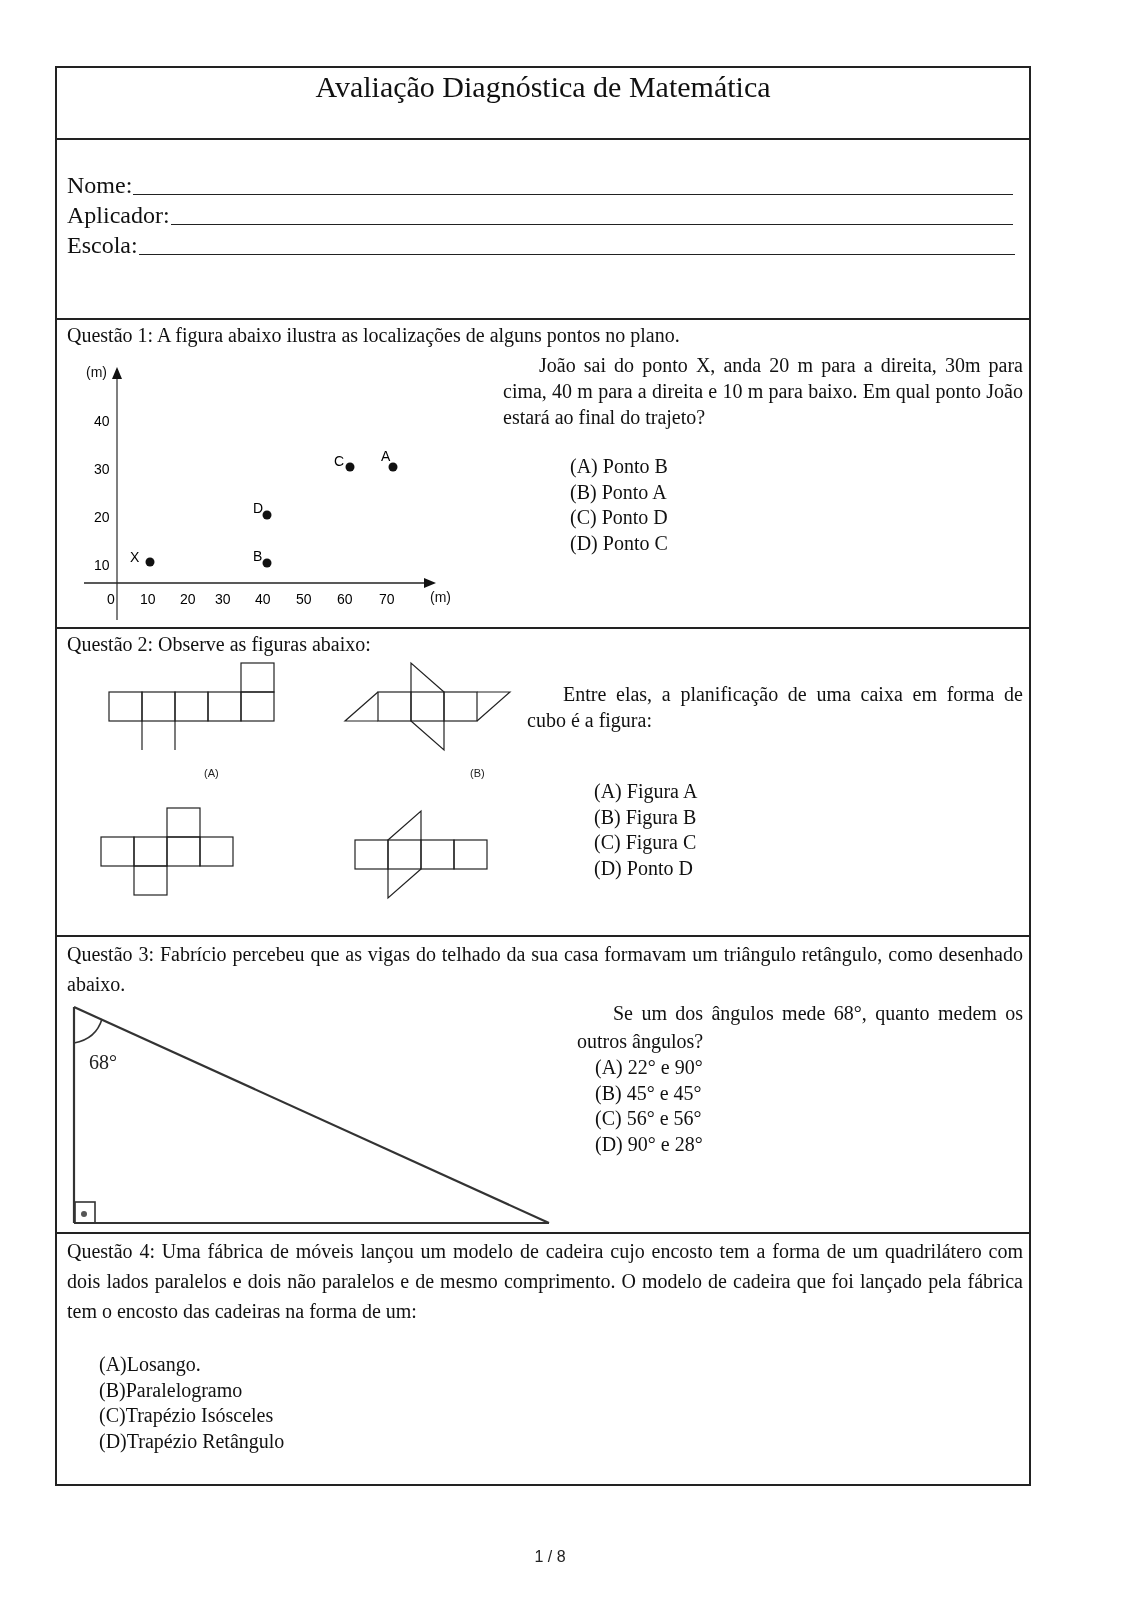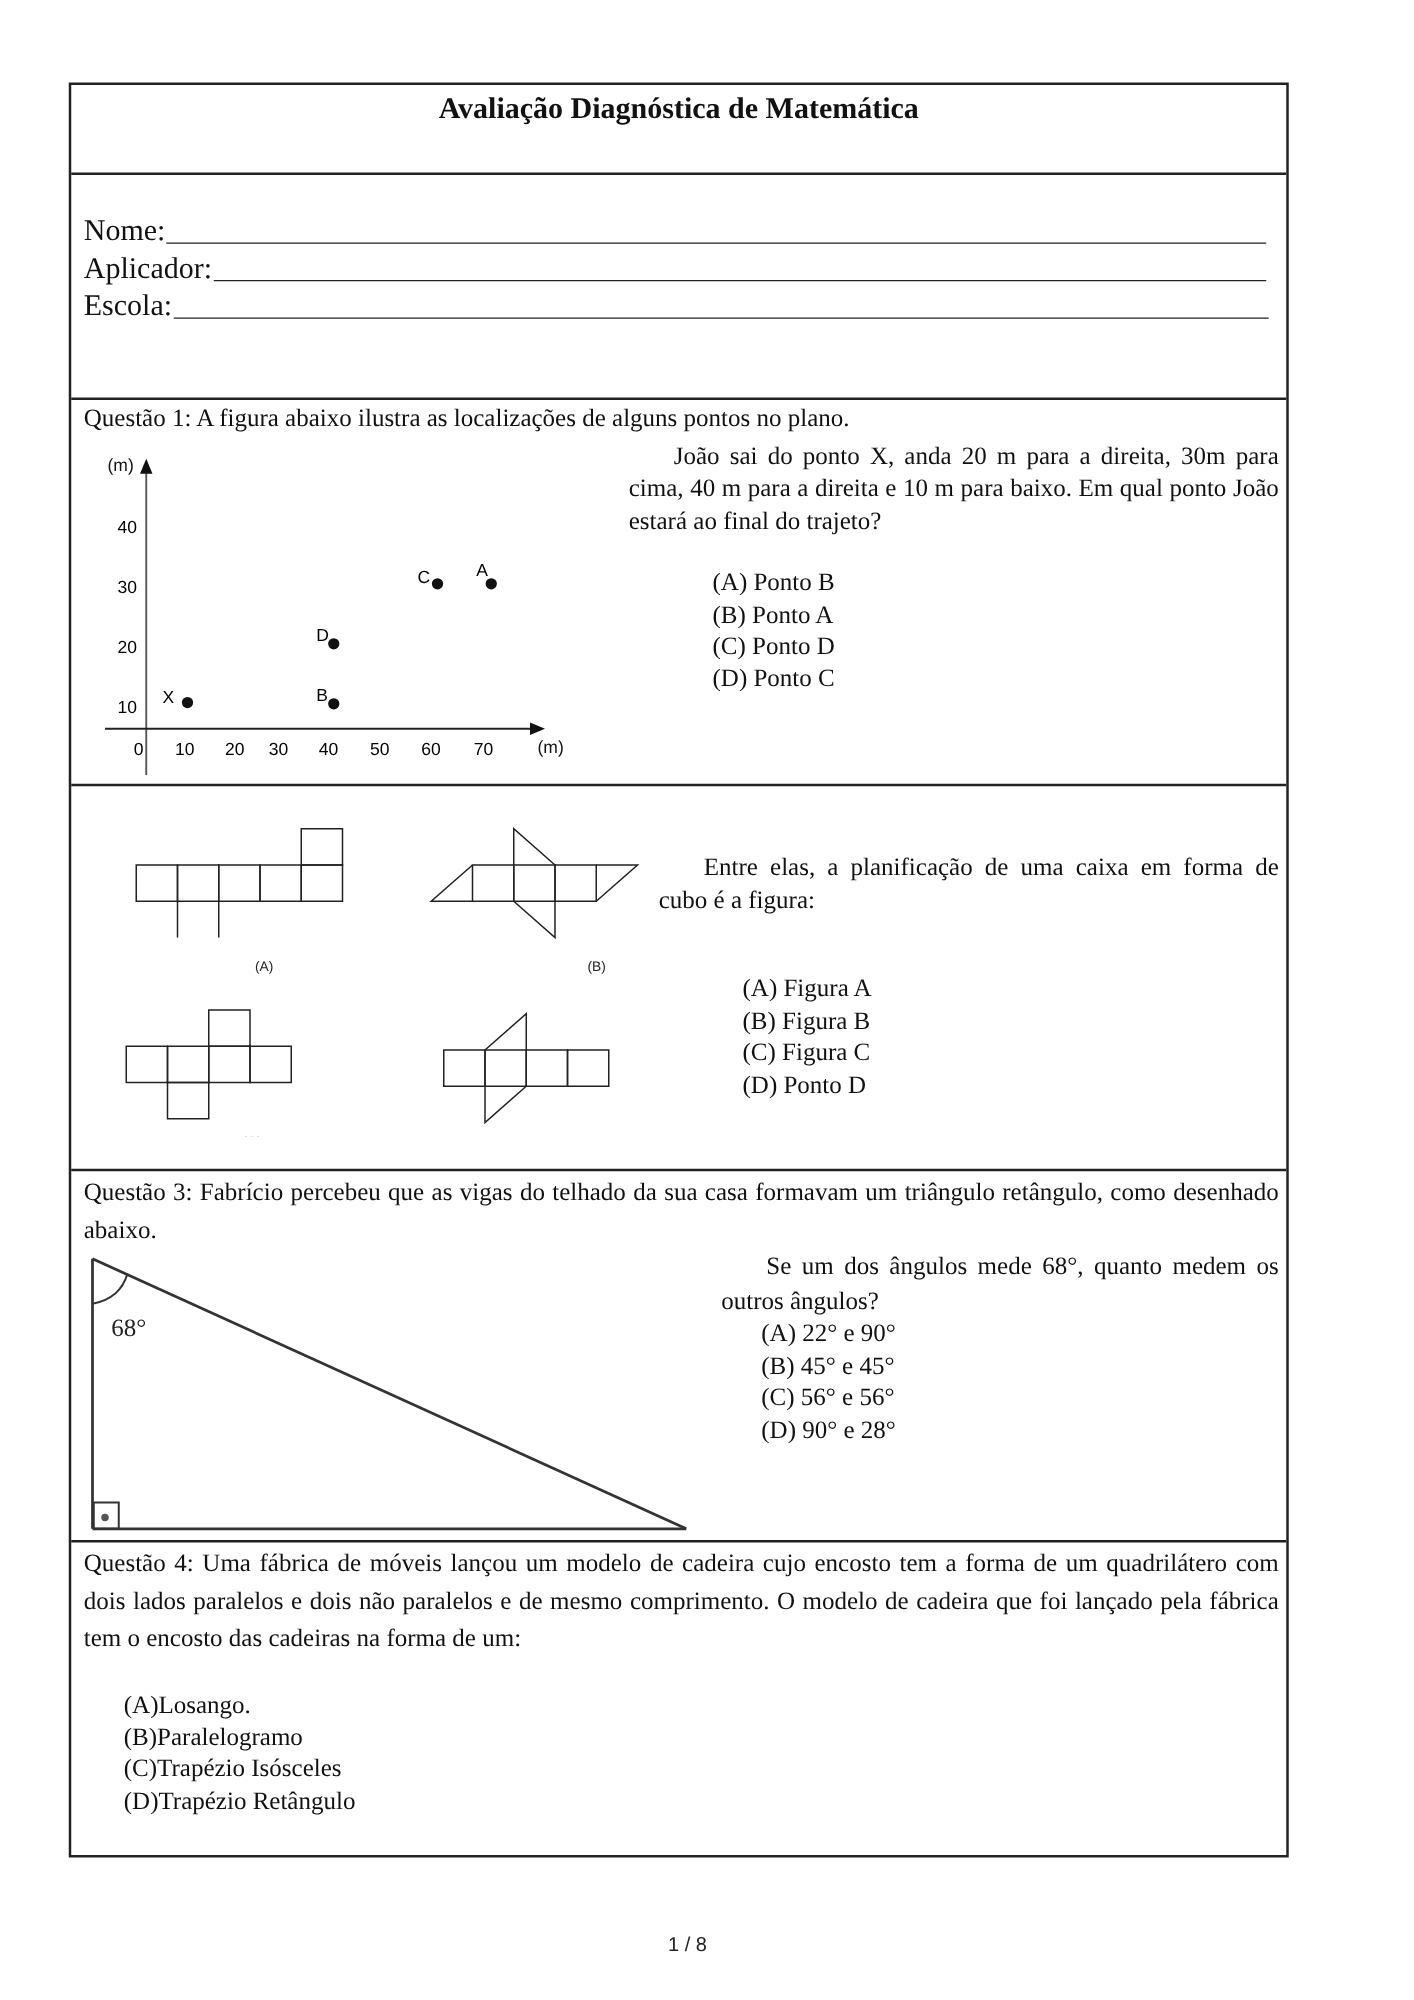--- a/index.html
+++ b/index.html
@@ -3,21 +3,21 @@
 <meta charset="utf-8">
 <style>
   html, body { margin: 0; padding: 0; background: #ffffff; }
   body { width: 1131px; height: 1600px; position: relative; overflow: hidden;
          font-family: "Liberation Serif", "DejaVu Serif", serif; color: #111; }
   .page-frame { position: absolute; left: 55px; top: 66px; width: 976px; height: 1420px;
                 border: 2px solid #222; box-sizing: border-box; }
   .row { position: absolute; left: 0; right: 0; border-top: 2px solid #222; }
   .row.first { border-top: none; }
   .title-row { top: 0; height: 70px; text-align: center; }
-  .title-line { font-weight: bold; font-size: 24px; line-height: 30px; }
+  .title-line { font-weight: normal; font-size: 30px; line-height: 30px; }
   .title-line.l1 { padding-top: 4px; }
   .id-row { top: 70px; height: 180px; }
   .field { position: absolute; left: 10px; right: 16px; font-size: 24px; display: flex; align-items: flex-end; }
   .field .lbl { white-space: nowrap; }
   .field .line { flex: 1; border-bottom: 1.5px solid #222; margin-bottom: 4px; margin-left: 1px; height: 1px; }
   .q1-row { top: 250px; height: 309px; }
   .q2-row { top: 559px; height: 308px; }
   .q3-row { top: 867px; height: 297px; }
   .q4-row { top: 1164px; height: 252px; }
   .qtext { position: absolute; font-size: 20px; line-height: 26px; }
@@ -105,20 +105,21 @@
     <div class="qtext just indent" style="left:446px; top:32px; width:520px;">João sai do ponto X, anda 20 m para a direita, 30m para cima, 40 m para a direita e 10 m para baixo. Em qual ponto João estará ao final do trajeto?</div>
     <div class="opts" style="left:513px; top:134px;">
       <div class="opt">(A) Ponto B</div>
       <div class="opt">(B) Ponto A</div>
       <div class="opt">(C) Ponto D</div>
       <div class="opt">(D) Ponto C</div>
     </div>
   </div>
 
   <div class="row q2-row">
+    <div class="qtext" style="left:10px; top:2px; white-space:nowrap;">Questão 2: Observe as figuras abaixo:</div>
 
     <svg style="position:absolute; left:30px; top:30px;" width="430" height="250" viewBox="0 0 430 250">
       <g stroke="#222" stroke-width="1.2" fill="none">
 
         <g>
           <rect x="22" y="33" width="33" height="29"></rect>
           <rect x="55" y="33" width="33" height="29"></rect>
           <rect x="88" y="33" width="33" height="29"></rect>
           <rect x="121" y="33" width="33" height="29"></rect>
           <rect x="154" y="33" width="33" height="29"></rect>
@@ -181,21 +182,21 @@
         <line x1="5" y1="220" x2="480" y2="220"></line>
         <line x1="5" y1="4" x2="480" y2="220"></line>
         <path d="M 5 40 Q 27 36 33 16" stroke-width="1.6"></path>
         <rect x="6" y="199" width="20" height="21" stroke-width="1.6"></rect>
       </g>
       <circle cx="15" cy="211" r="3" fill="#555"></circle>
       <text x="20" y="66" font-size="20" fill="#222" style="font-family:'Liberation Serif','DejaVu Serif',serif;">68°</text>
     </svg>
 
     <div class="qtext just indent" style="left:520px; top:62px; width:446px; line-height:28px;">Se um dos ângulos mede 68°, quanto medem os outros ângulos?</div>
-    <div class="opts" style="left:552px; top:118px;">
+    <div class="opts" style="left:538px; top:118px;">
       <div class="opt">(A) 22° e 90°</div>
       <div class="opt">(B) 45° e 45°</div>
       <div class="opt">(C) 56° e 56°</div>
       <div class="opt">(D) 90° e 28°</div>
     </div>
   </div>
 
   <div class="row q4-row">
     <div class="qtext just" style="left:10px; top:2px; width:956px; line-height:30px;">Questão 4: Uma fábrica de móveis lançou um modelo de cadeira cujo encosto tem a forma de um quadrilátero com dois lados paralelos e dois não paralelos e de mesmo comprimento. O modelo de cadeira que foi lançado pela fábrica tem o encosto das cadeiras na forma de um:</div>
     <div class="opts" style="left:42px; top:118px;">

